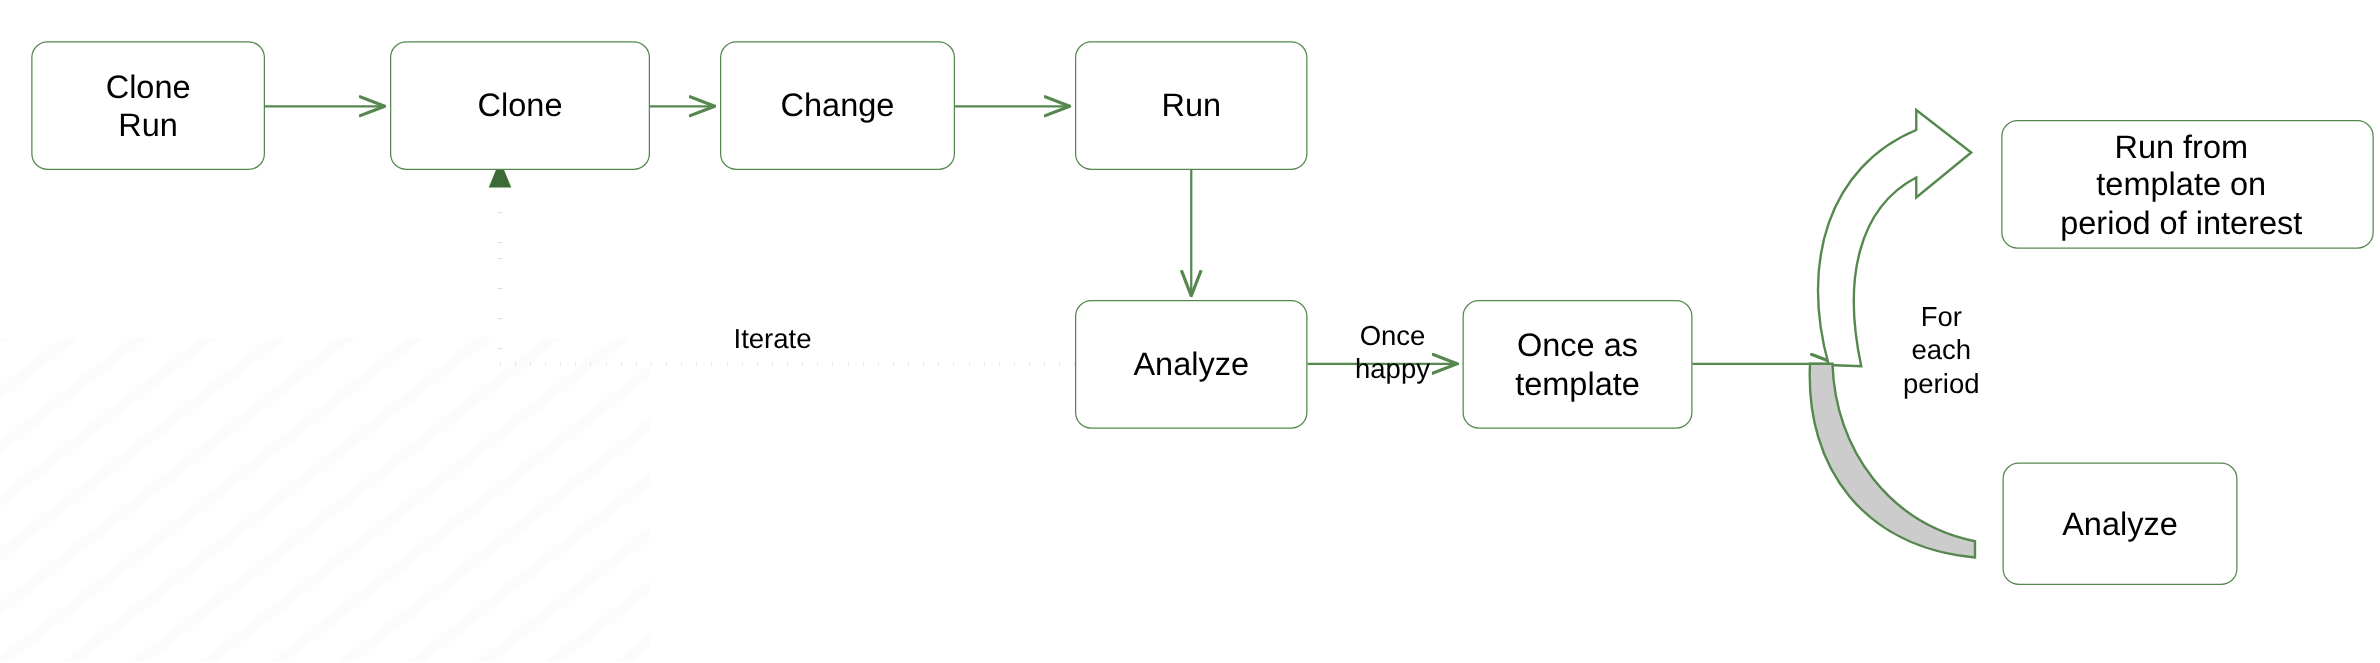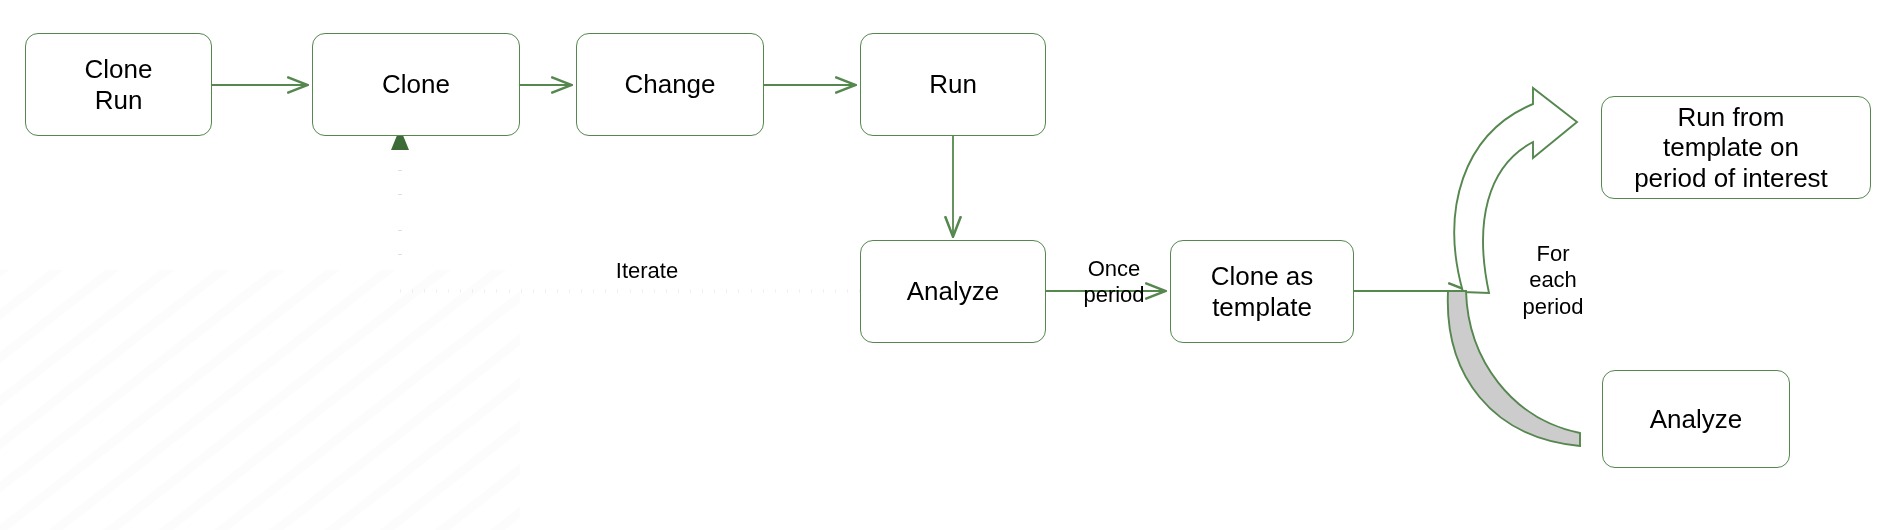--- a/index.html
+++ b/index.html
@@ -140,36 +140,36 @@
 
   <div class="node" style="left:860px; top:33px; width:186px; height:103px;">
     <span>Run</span>
   </div>
 
   <div class="node" style="left:860px; top:240px; width:186px; height:103px;">
     <span>Analyze</span>
   </div>
 
   <div class="node" style="left:1170px; top:240px; width:184px; height:103px;">
-    <span>Clone as
+    <span>Once as
 template</span>
   </div>
 
-  <div class="node overflowtext" style="left:1601px; top:96px; width:270px; height:103px; z-index:5;">
+  <div class="node overflowtext" style="left:1601px; top:96px; width:298px; height:103px; z-index:5;">
     <span style="display:block; width:270px; margin-left:-10px;">Run from
 template on
 period of interest</span>
   </div>
 
   <div class="node" style="left:1602px; top:370px; width:188px; height:98px; z-index:5;">
     <span>Analyze</span>
   </div>
 
-  <div class="edge-label" style="left:582px; top:258px; width:130px;">Iterate</div>
+  <div class="edge-label" style="left:553px; top:258px; width:130px;">Iterate</div>
 
   <div class="edge-label" style="left:1066px; top:256px; width:96px;">Once
-period</div>
+happy</div>
 
   <div class="edge-label left" style="left:1493px; top:241px; width:120px; z-index:6;">For
 each
 period</div>
 
 </div>
 
 </body></html>

